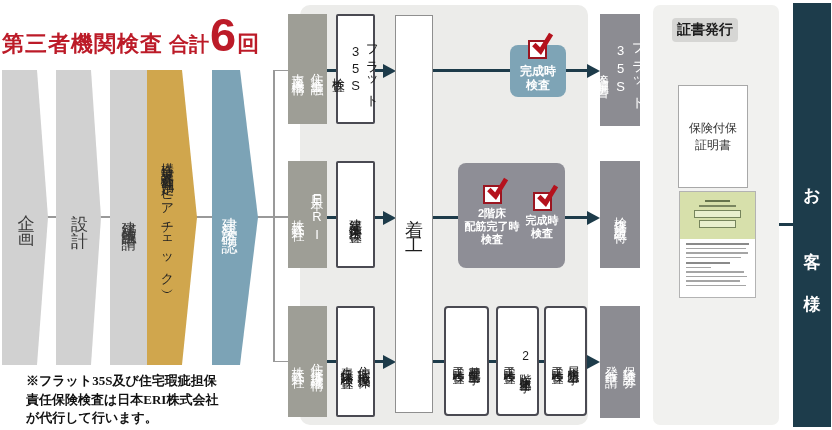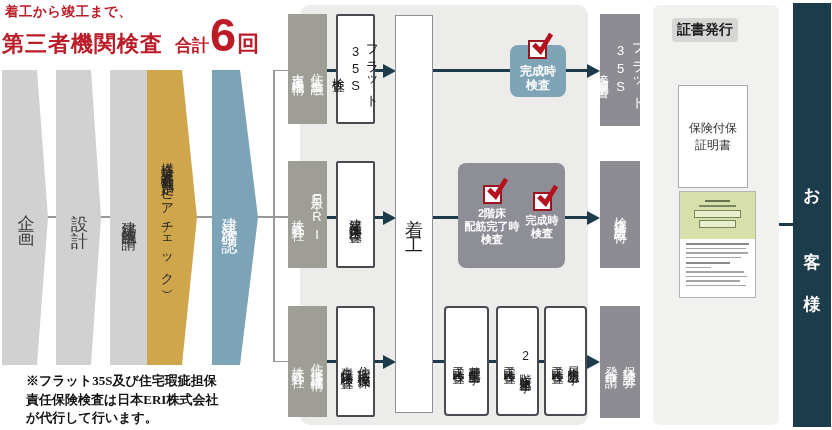--- a/index.html
+++ b/index.html
@@ -4,21 +4,21 @@
 <style>
   html,body{margin:0;padding:0;background:#fff;}
   #canvas{position:relative;width:832px;height:430px;background:#ffffff;overflow:hidden;
           font-family:"Liberation Sans",sans-serif;}
   .abs{position:absolute;}
 
   
   .title-sub{left:5px;top:3px;font-size:13.5px;font-weight:bold;color:#bc1b28;letter-spacing:.5px;}
   .title-main{left:2px;top:13px;display:flex;align-items:baseline;color:#bc1b28;}
   .tm-text{font-size:22px;font-weight:bold;letter-spacing:1px;}
-  .tm-label{font-size:17px;font-weight:bold;margin-left:12px;font-family:Liberation Serif, serif;}
+  .tm-label{font-size:20px;font-weight:bold;margin-left:6px;font-family:Liberation Serif, serif;}
   .tm-count{font-size:47px;font-weight:bold;line-height:.92;margin:0 1px;}
   .tm-unit{font-size:22px;font-weight:bold;}
 
   
   .vtext{writing-mode:vertical-rl;text-orientation:upright;white-space:pre-line;
          text-align:center;}
   .vtext-mixed{text-orientation:mixed;}
   .center{display:flex;align-items:center;justify-content:center;}
 
   
@@ -100,21 +100,20 @@
             line-height:18.5px;color:#111;white-space:pre-line;z-index:3;margin-left:22px;}
 </style>
 </head>
 <body>
 
 <div id="canvas">
 
   <div class="abs mid-panel"></div>
   <div class="abs right-panel"></div>
 
-  <div class="abs title-sub">着工から竣工まで、</div>
   <div class="abs title-main">
     <span class="tm-text">第三者機関検査</span>
     <span class="tm-label">合計</span>
     <span class="tm-count">6</span>
     <span class="tm-unit">回</span>
   </div>
 
   <div class="abs gline" style="left:44px;top:216px;width:246px;height:1.5px;"></div>
   <div class="abs gline" style="left:273px;top:70px;width:1.5px;height:292px;"></div>
   <div class="abs gline" style="left:273px;top:69.5px;width:17px;height:1.5px;"></div>

